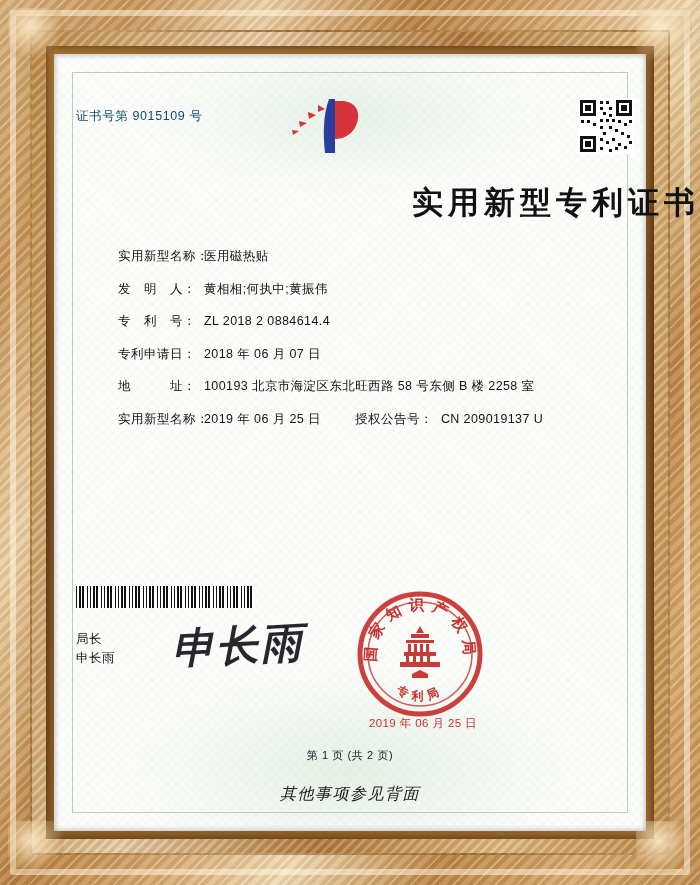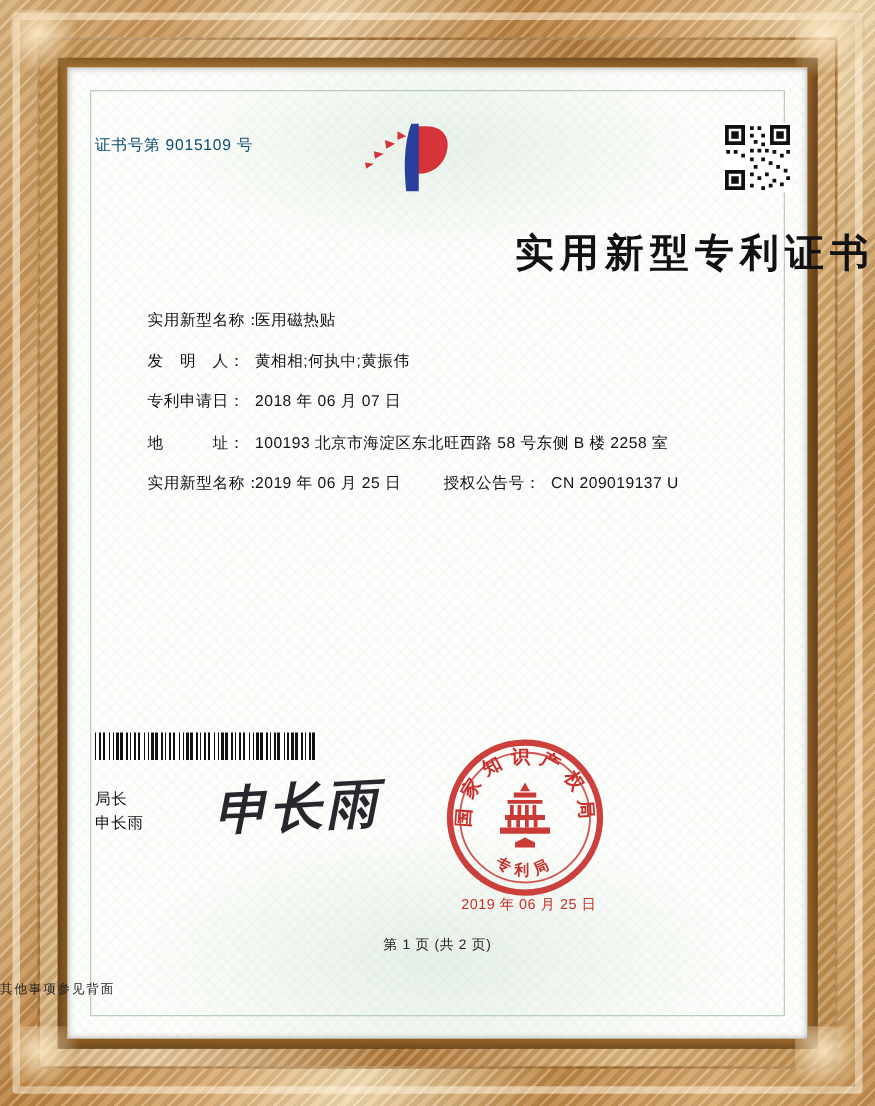--- a/index.html
+++ b/index.html
@@ -217,24 +217,25 @@
     position: absolute;
     left: 0; right: 0; top: 748px;
     text-align: center;
     font-size: 11px;
     color: #222;
     letter-spacing: 0.6px;
   }
   .footer-note {
     position: absolute;
     left: 0; right: 0; top: 784px;
-    text-align: left;
-    font-size: 10px;
+    text-align: center;
+    font-size: 16px;
     color: #1c1c1c;
     letter-spacing: 1.5px;
+    font-style: italic;
   }
 </style>
 </head>
 <body>
 
 <div class="frame-outer">
   <div class="frame-bevel-hi"></div>
   <div class="frame-inner-band"></div>
   <div class="frame-inner-shadow"></div>
   <div class="frame-corner fc-tl"></div>
@@ -313,20 +314,24 @@
 <div class="fields">
   <div class="field-row">
     <span class="field-label">实用新型名称：</span>
     <span class="field-value">医用磁热贴</span>
   </div>
   <div class="field-row">
     <span class="field-label">发　明　人：</span>
     <span class="field-value">黄相相;何执中;黄振伟</span>
   </div>
   <div class="field-row">
+    <span class="field-label">专　利　号：</span>
+    <span class="field-value">ZL 2018 2 0884614.4</span>
+  </div>
+  <div class="field-row">
     <span class="field-label">专利申请日：</span>
     <span class="field-value">2018 年 06 月 07 日</span>
   </div>
   <div class="field-row">
     <span class="field-label">地　　　址：</span>
     <span class="field-value">100193 北京市海淀区东北旺西路 58 号东侧 B 楼 2258 室</span>
   </div>
   <div class="field-row split">
     <span class="field-label">实用新型名称：</span>
     <span class="field-value">2019 年 06 月 25 日</span>

